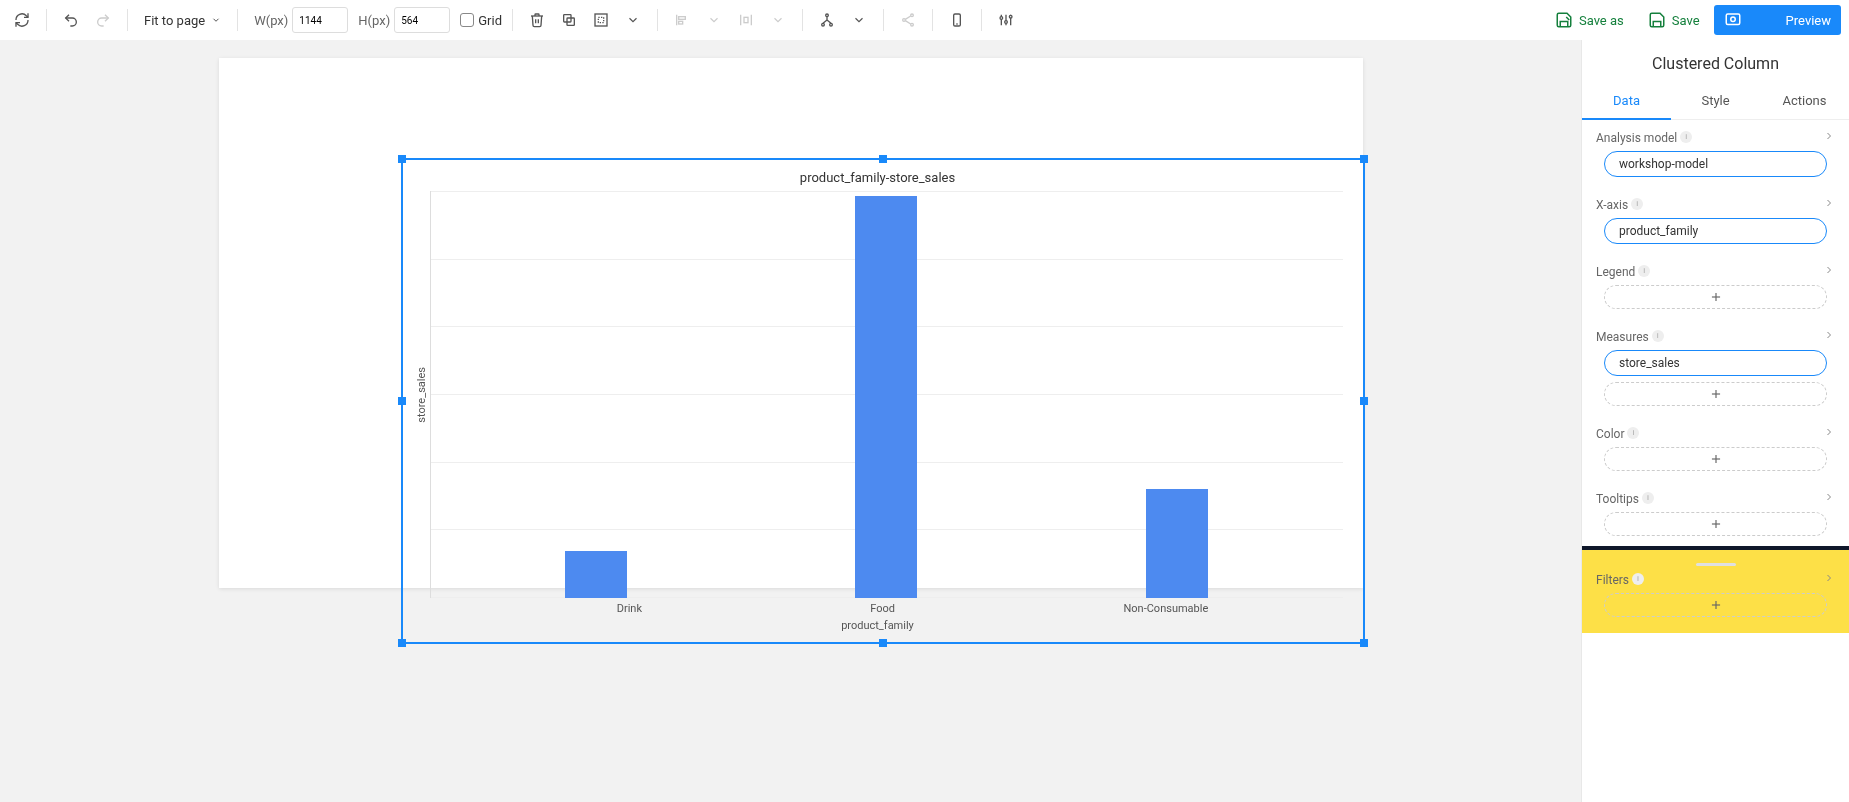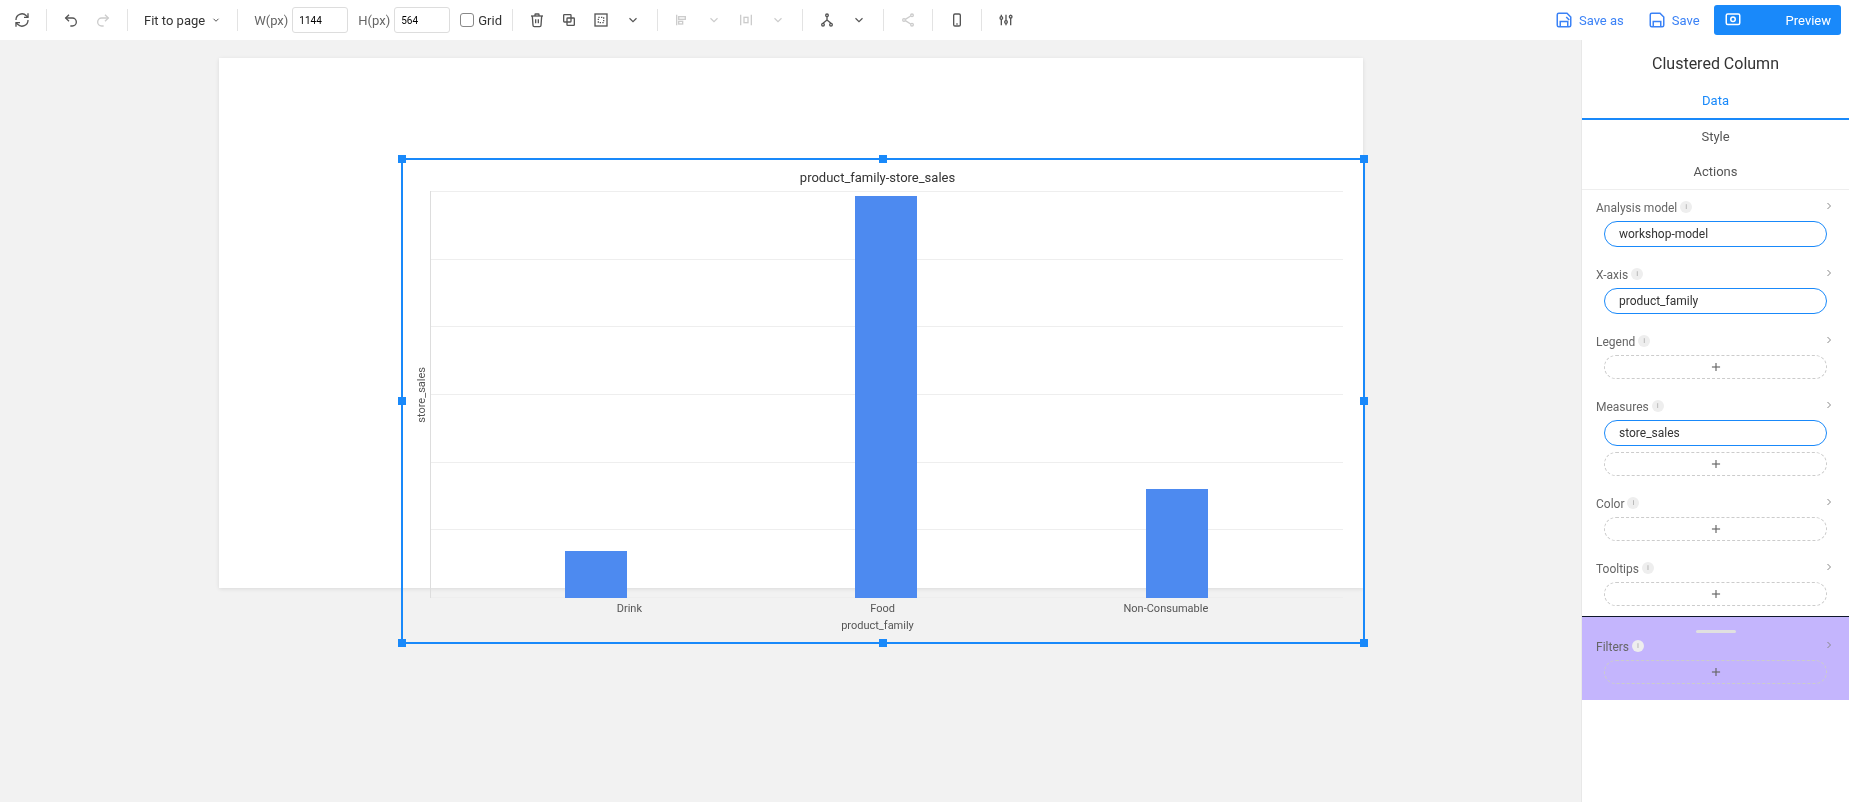--- a/index.html
+++ b/index.html
@@ -12,21 +12,21 @@
 .tool-btn.disabled { color: #ccc; cursor: default; }
 .tool-btn svg { width: 16px; height: 16px; }
 .icon-sm svg { width: 14px; height: 14px; }
 .zoom-select { display: flex; align-items: center; gap: 6px; padding: 0 6px; cursor: pointer; }
 .chev-down { width: 10px; height: 10px; }
 .dim-label { color: #666; margin-left: 6px; }
 .dim-input { width: 56px; height: 26px; border: 1px solid #ddd; border-radius: 3px; padding: 0 6px; font-size: 10px; text-align: left; }
 .grid-check { display: flex; align-items: center; gap: 4px; cursor: pointer; margin-left: 6px; }
 .checkbox-sq { width: 14px; height: 14px; border: 1.5px solid #888; border-radius: 3px; }
 .toolbar .spacer { flex: 1; }
-.top-action { display: flex; align-items: center; gap: 6px; padding: 0 10px; height: 30px; cursor: pointer; border-radius: 3px; color: #3b82f6; }
+.top-action { display: flex; align-items: center; gap: 6px; padding: 0 10px; height: 30px; cursor: pointer; border-radius: 3px; color: #15803d; }
 .top-action svg { width: 18px; height: 18px; }
 .preview-btn { background: #1989fa; color: #fff; gap: 44px; }
 .preview-btn svg { stroke: #fff; fill: none; }
 
 
 .main { flex: 1; display: flex; overflow: hidden; }
 .canvas-area { flex: 1; display: flex; justify-content: center; padding: 18px 0 0 0; overflow: auto; }
 .page { width: 1144px; height: 530px; background: #fff; box-shadow: 0 1px 4px rgba(0,0,0,0.1); position: relative; }
 .chart-sel { position: absolute; left: 182px; top: 100px; width: 964px; height: 486px; border: 2px solid #1989fa; }
 .sel-handle { position: absolute; width: 8px; height: 8px; background: #1989fa; }
@@ -46,32 +46,32 @@
 .bars { position: absolute; inset: 0; display: flex; justify-content: space-around; align-items: flex-end; padding: 0 20px; }
 .bar { width: 62px; background: #4d8af0; }
 .x-row { display: flex; }
 .x-spacer-l { width: 70px; }
 .x-ticks { flex: 1; display: flex; justify-content: space-around; font-size: 11px; color: #555; padding: 4px 20px 0 20px; }
 .x-axis-label { text-align: center; font-size: 11px; color: #555; margin-top: 4px; }
 
 
 .right-panel { width: 268px; background: #fff; border-left: 1px solid #e8e8e8; display: flex; flex-direction: column; font-size: 13px; overflow-y: auto; }
 .panel-title { text-align: center; padding: 14px 0 10px; font-size: 16px; color: #333; }
-.tabs { display: flex; border-bottom: 1px solid #eee; flex-direction: column; }
+.tabs { display: flex; border-bottom: 1px solid #eee; }
 .tab { flex: 1; text-align: center; padding: 10px 0; cursor: pointer; color: #555; }
 .tab.active { color: #1989fa; border-bottom: 2px solid #1989fa; margin-bottom: -1px; }
 .section { padding: 10px 14px 4px; }
 .sec-header { display: flex; align-items: center; justify-content: space-between; margin-bottom: 6px; }
 .sec-label { font-size: 12px; color: #666; display: flex; gap: 3px; }
 .info-dot { width: 12px; height: 12px; border-radius: 50%; background: #eee; display: inline-flex; align-items: center; justify-content: center; font-size: 8px; color: #aaa; }
 .chev-right svg { width: 12px; height: 12px; color: #888; }
 .pill { border: 1px solid #1989fa; border-radius: 14px; padding: 5px 14px; font-size: 12px; color: #333; margin: 0 8px 6px 8px; cursor: pointer; }
 .pill-add { border: 1px dashed #ccc; border-radius: 14px; padding: 4px 14px; margin: 0 8px 6px 8px; text-align: center; cursor: pointer; color: #666; display: flex; justify-content: center; }
 .pill-add svg { width: 14px; height: 14px; }
-.filters-sec { background: #c4b5fd; border-top: 1px solid #0f172a; padding-bottom: 10px; }
+.filters-sec { background: #fde047; border-top: 4px solid #0f172a; padding-bottom: 10px; }
 .drag-handle { width: 40px; height: 3px; background: #e0e0e0; border-radius: 2px; margin: 3px auto 6px; }
 </style>
 </head>
 <body>
 
 <div class="toolbar">
   <div class="tool-btn">
     <svg viewBox="0 0 24 24" fill="none" stroke="currentColor" stroke-width="2">
         <path d="M21 2v6h-6"></path>
         <path d="M3 12a9 9 0 0 1 15.5-6.5L21 8"></path>

